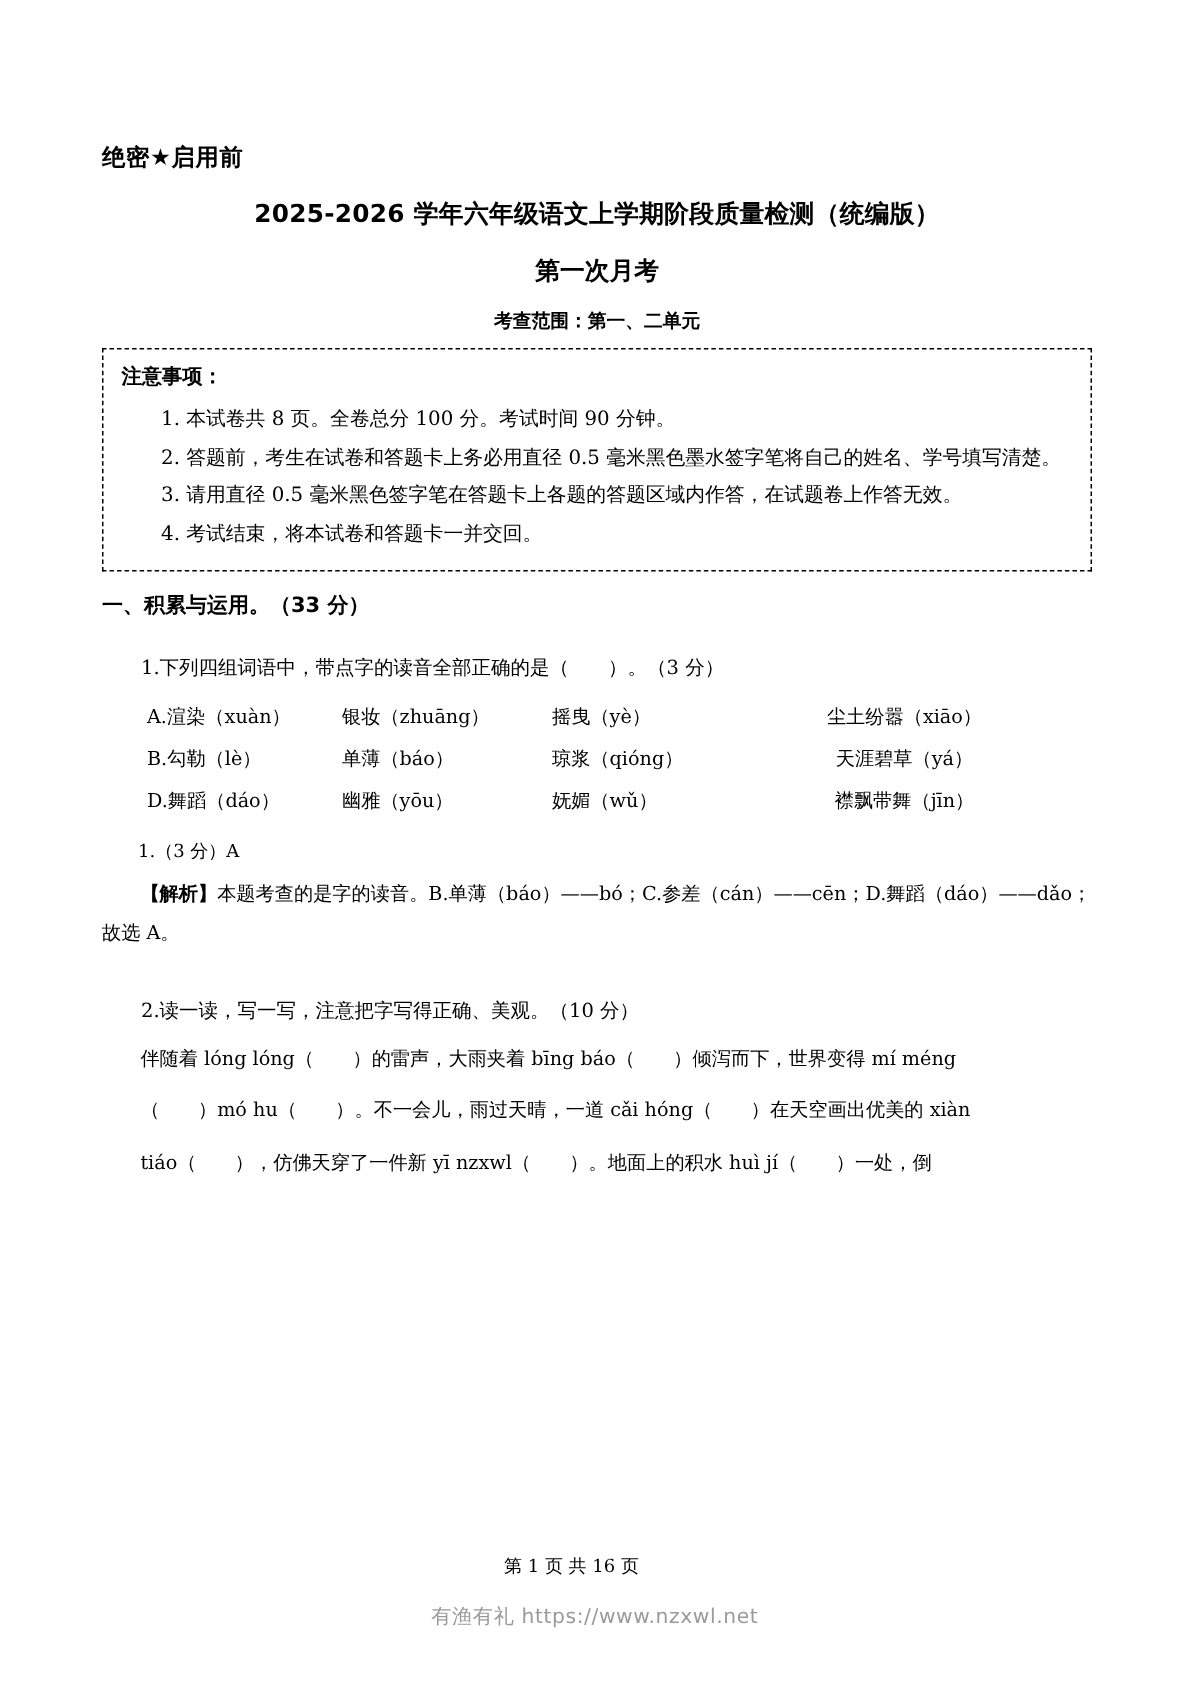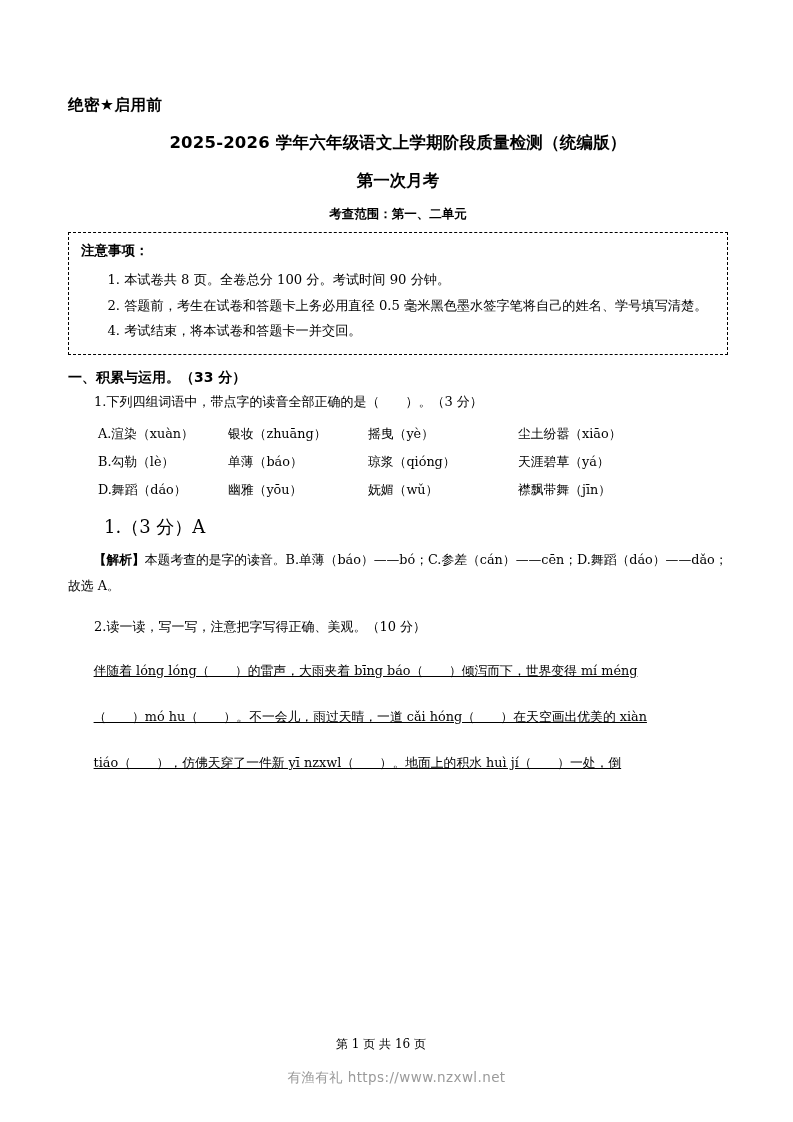--- a/index.html
+++ b/index.html
@@ -68,21 +68,21 @@
   .notice-item {
     font-size: 13.2px;
     line-height: 1.95;
     text-indent: 2em;
     font-family: "DejaVu Serif", "Liberation Serif", serif;
   }
   .section-head {
     font-size: 14px;
     font-weight: bold;
     margin-top: 14px;
-    margin-bottom: 2px;
+    margin-bottom: 20px;
   }
   .q-text {
     font-size: 13px;
     line-height: 2.0;
     text-indent: 2em;
     font-family: "DejaVu Serif", "Liberation Serif", serif;
   }
   .opt-row {
     display: flex;
     font-size: 12.8px;
@@ -90,49 +90,48 @@
     margin-top: 11px;
     padding-left: 30px;
     box-sizing: border-box;
   }
   .opt-cell {
     white-space: nowrap;
   }
   .opt-c0 { width: 130px; }
   .opt-c1 { width: 140px; }
   .opt-c2 { width: 150px; }
-  .opt-c3 { width: 170px; }
+  .opt-c3 { width: 170px; text-align: center; }
   .answer-line {
-    font-size: 18px;
+    font-size: 12px;
     font-family: "DejaVu Serif", "Liberation Serif", serif;
     margin-top: 16px;
     text-indent: 2em;
   }
   .analysis {
     font-size: 12.8px;
     line-height: 2.05;
     font-family: "DejaVu Serif", "Liberation Serif", serif;
     margin-top: 8px;
     text-indent: 2em;
   }
   .analysis b { font-weight: bold; }
   .q2-head {
     font-size: 13px;
     line-height: 2.0;
     text-indent: 2em;
     font-family: "DejaVu Serif", "Liberation Serif", serif;
-    margin-top: 14px;
+    margin-top: 26px;
   }
   .q2-body {
     font-size: 12.8px;
     line-height: 2.35;
     font-family: "DejaVu Serif", "Liberation Serif", serif;
     text-indent: 2em;
-    margin-top: 16px;
-    text-decoration: underline;
+    margin-top: 4px;
   }
   .footer {
     position: absolute;
     left: 0;
     top: 1036px;
     width: 762px;
     text-align: center;
     font-size: 12px;
     font-family: "DejaVu Serif", "Liberation Serif", serif;
   }
@@ -157,20 +156,21 @@
     <div class="secret">绝密★启用前</div>
 
     <div class="doc-title">2025-2026 学年六年级语文上学期阶段质量检测（统编版）</div>
     <div class="doc-subtitle">第一次月考</div>
     <div class="scope">考查范围：第一、二单元</div>
 
     <div class="notice-box">
       <div class="notice-title">注意事项：</div>
       <div class="notice-item">1. 本试卷共 8 页。全卷总分 100 分。考试时间 90 分钟。</div>
       <div class="notice-item">2. 答题前，考生在试卷和答题卡上务必用直径 0.5 毫米黑色墨水签字笔将自己的姓名、学号填写清楚。</div>
+      <div class="notice-item">3. 请用直径 0.5 毫米黑色签字笔在答题卡上各题的答题区域内作答，在试题卷上作答无效。</div>
       <div class="notice-item">4. 考试结束，将本试卷和答题卡一并交回。</div>
     </div>
 
     <div class="section-head">一、积累与运用。（33 分）</div>
 
     <div class="q-text">1.下列四组词语中，带点字的读音全部正确的是（　　）。（3 分）</div>
 
     <div class="opt-row">
       <span class="opt-cell opt-c0">A.渲染（xuàn）</span>
       <span class="opt-cell opt-c1">银妆（zhuāng）</span>

